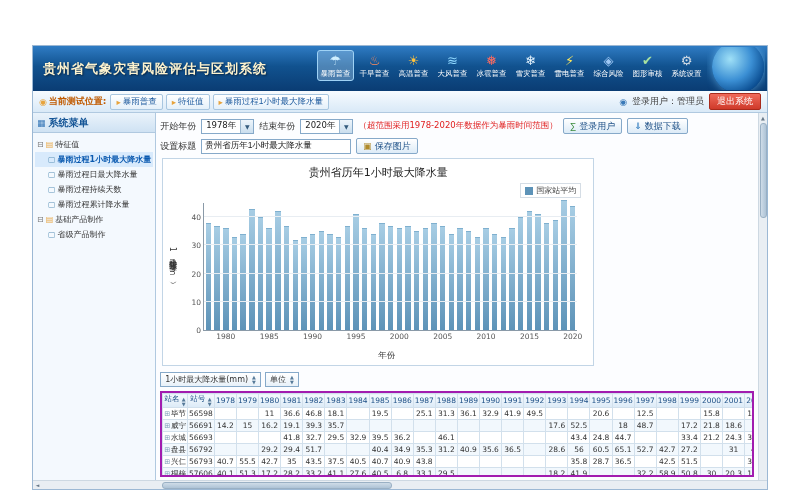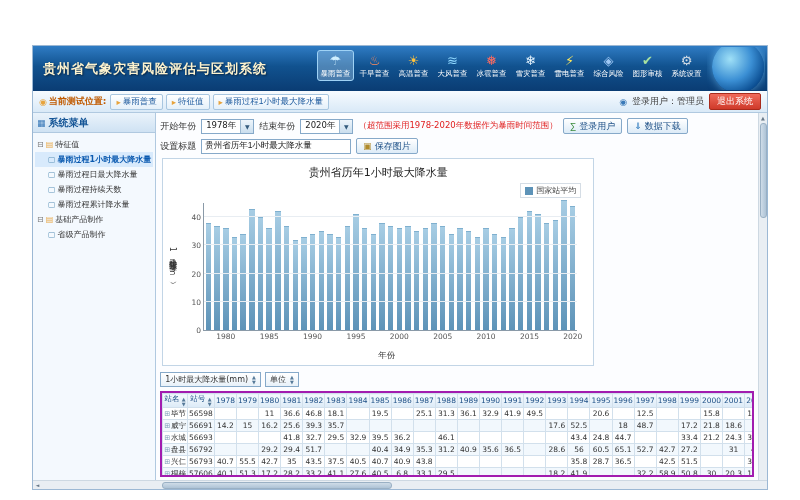--- a/index.html
+++ b/index.html
@@ -499,21 +499,21 @@
                 <td>15.8</td>
                 <td></td>
                 <td>18.1</td>
               </tr>
               <tr>
                 <td class="cell-name"><span class="row-expand">⊞</span><span>威宁</span></td>
                 <td>56691</td>
                 <td>14.2</td>
                 <td>15</td>
                 <td>16.2</td>
-                <td>25.6</td>
+                <td>19.1</td>
                 <td>39.3</td>
                 <td>35.7</td>
                 <td></td>
                 <td></td>
                 <td></td>
                 <td></td>
                 <td></td>
                 <td></td>
                 <td></td>
                 <td></td>

